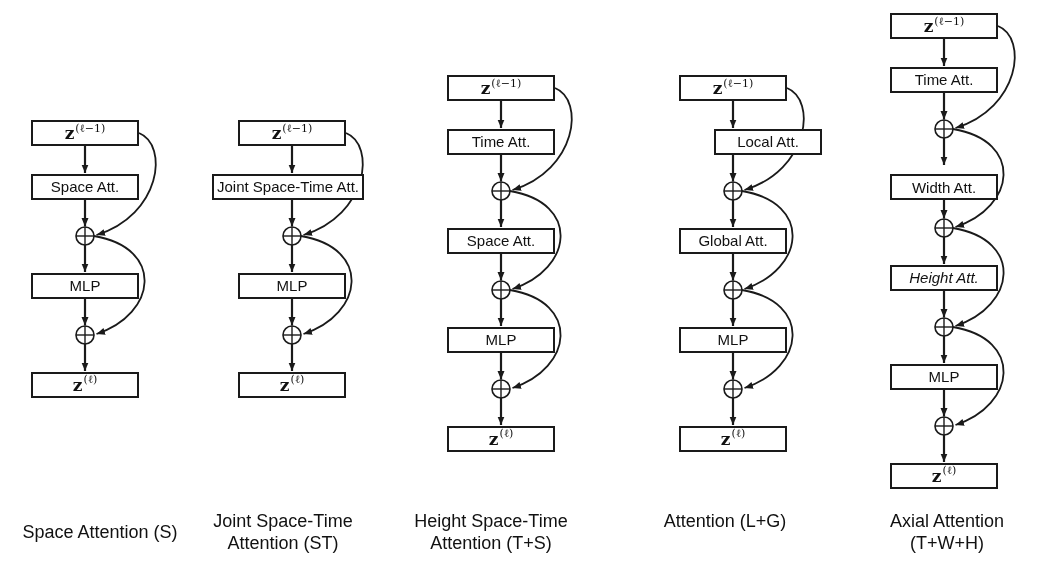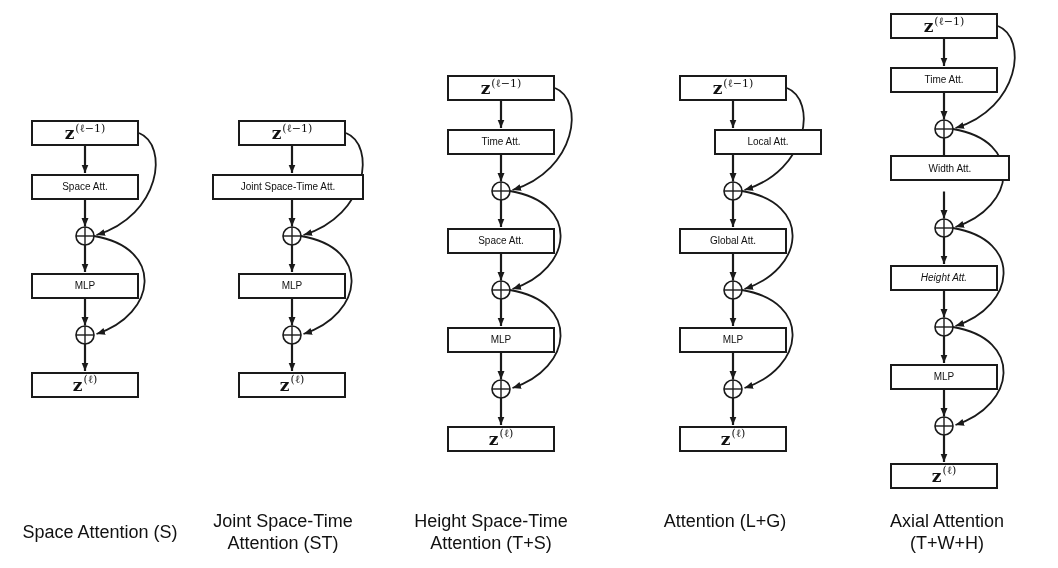--- a/index.html
+++ b/index.html
@@ -20,21 +20,21 @@
   }
   .node-box {
     position: absolute;
     height: 26px;
     box-sizing: border-box;
     border: 2px solid #1a1a1a;
     background: #ffffff;
     display: flex;
     align-items: center;
     justify-content: center;
-    font-size: 10px;
+    font-size: 15px;
     color: #111111;
     white-space: nowrap;
     z-index: 2;
   }
   .node-box.io {
     font-family: "DejaVu Serif", serif;
     font-size: 17px;
   }
   .io .base { font-weight: bold; }
   .io .sup {
@@ -240,21 +240,21 @@
       <span class="sup">(ℓ)</span>
     </div>
     <div class="caption" style="left: 585px; width: 280px; top: 510px;">
       <div>Attention (L+G)</div>
     </div>
     <div class="node-box io" style="left: 890px; top: 13px; width: 108px;">
       <span class="base">z</span>
       <span class="sup">(ℓ−1)</span>
     </div>
     <div class="node-box" style="left: 890px; top: 66.5px; width: 108px;">Time Att.</div>
-    <div class="node-box" style="left: 890px; top: 155px; width: 120px;">Width Att.</div>
+    <div class="node-box" style="left: 890px; top: 174px; width: 108px;">Width Att.</div>
     <div class="node-box" style="left: 890px; top: 264.5px; width: 108px; font-style: italic;">Height Att.</div>
     <div class="node-box" style="left: 890px; top: 363.5px; width: 108px;">MLP</div>
     <div class="node-box io" style="left: 890px; top: 462.5px; width: 108px;">
       <span class="base">z</span>
       <span class="sup">(ℓ)</span>
     </div>
     <div class="caption" style="left: 807px; width: 280px; top: 510px;">
       <div>Axial Attention</div>
       <div>(T+W+H)</div>
     </div>

